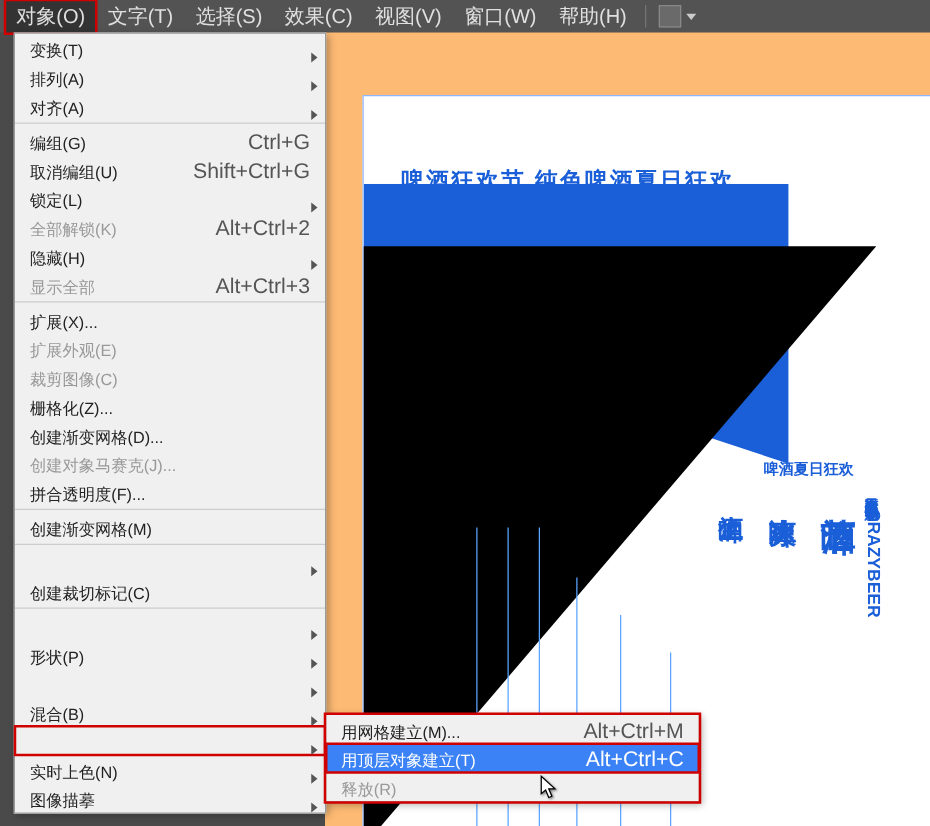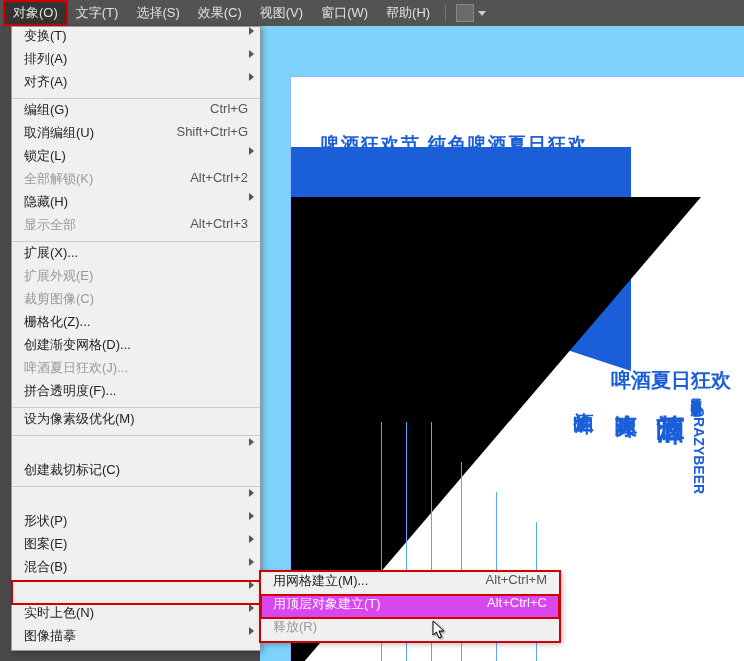--- a/index.html
+++ b/index.html
@@ -1,46 +1,46 @@
 <!DOCTYPE html>
 <html><head>
 <meta charset="utf-8">
 <style>
 *{margin:0;padding:0;box-sizing:border-box;font-family:"Microsoft YaHei",sans-serif}
 body{background:#4a4a4a;width:744px;height:661px;overflow:hidden;position:relative}
-.menubar{height:26px;background:#535353;display:flex;align-items:center;padding:0 4px;color:#e0e0e0;font-size:13px}
+.menubar{height:26px;background:#535353;display:flex;align-items:center;padding:0 4px;color:#e0e0e0;font-size:16px}
 .m-item{padding:3px 9px;cursor:pointer}
 .m-item.hl{background:#333;outline:2px solid #d00000;outline-offset:-1px}
 .divider{width:1px;height:18px;background:#737373;margin:0 6px}
 .icon-boxes{width:18px;height:18px;background:#6a6a6a;border:1px solid #888;margin-left:4px}
-.canvas{position:absolute;left:260px;top:26px;right:0;bottom:0;background:#7dd3fc;overflow:hidden}
+.canvas{position:absolute;left:260px;top:26px;right:0;bottom:0;background:#fdba74;overflow:hidden}
 .artboard{position:absolute;left:30px;top:50px;width:650px;height:600px;background:#fff;border:1px solid #8bb8ff}
 .tri{position:absolute;left:0;top:120px;width:0;height:0;border-left:410px solid #000;border-top:0;border-bottom:480px solid transparent}
 .tri2{position:absolute;left:0;top:70px;width:340px;height:280px;background:#1a5fd8;clip-path:polygon(0 0,100% 0,100% 80%,0 40%)}
 .txt-block{position:absolute;color:#1a5fd8;font-weight:bold;font-family:Impact,sans-serif}
 .t1{left:30px;top:55px;font-size:18px;letter-spacing:2px}
 .t2{left:30px;top:90px;font-size:36px}
 .t3{left:280px;top:320px;font-size:20px;writing-mode:vertical-rl}
 .t4{left:320px;top:320px;font-size:22px;writing-mode:vertical-rl}
 .t5{left:360px;top:315px;font-size:28px;writing-mode:vertical-rl;font-weight:900}
 .t6{left:400px;top:330px;font-size:14px;writing-mode:vertical-rl}
 .t7{left:170px;top:92px;font-size:14px}
 .guides{position:absolute;left:90px;top:345px}
 .guide{position:absolute;width:1px;background:#5aa5ff;height:270px}
 .g1{left:0}.g2{left:25px}.g3{left:50px}.g4{left:80px;height:230px;top:40px}.g5{left:115px;height:200px;top:70px}.g6{left:155px;height:170px;top:100px}
 .ctx{position:absolute;left:11px;top:26px;width:250px;background:#f0f0f0;border:1px solid #999;box-shadow:2px 2px 6px rgba(0,0,0,.3);font-size:13px;color:#222}
-.mi{display:flex;align-items:flex-start;height:23px;padding:0 12px;cursor:pointer;position:relative}
+.mi{display:flex;align-items:flex-end;height:23px;padding:0 12px;cursor:pointer;position:relative}
 .mi.dis{color:#999}
 .mi.hl{outline:2px solid #d00000;outline-offset:-1px}
 .mi .lbl{flex:1}
-.mi .sc{color:#555;font-size:13px}
+.mi .sc{color:#555;font-size:17px}
 .mi .arr{position:absolute;right:6px;width:0;height:0;border-left:5px solid #555;border-top:4px solid transparent;border-bottom:4px solid transparent}
 .sep{height:1px;background:#ccc;margin:2px 0}
 .sub{position:absolute;left:260px;top:571px;width:300px;background:#f0f0f0;border:1px solid #999;box-shadow:2px 2px 6px rgba(0,0,0,.3);font-size:13px;color:#222;outline:2px solid #d00000;outline-offset:-1px}
-.sub .mi.act{background:#d946ef;color:#fff;outline:2px solid #d00000;outline-offset:-1px}
+.sub .mi.act{background:#3b82f6;color:#fff;outline:2px solid #d00000;outline-offset:-1px}
 .sub .mi.act .sc{color:#fff}
 .cursor{position:absolute;left:432px;top:620px;width:14px;height:20px;z-index:99}
 .cursor svg{filter:drop-shadow(1px 1px 1px rgba(0,0,0,.5))}
 </style>
 </head>
 <body>
 
 <div class="menubar">
   <div class="m-item hl">对象(O)</div>
   <div class="m-item">文字(T)</div>
@@ -67,21 +67,21 @@
         <div class="guide g2"></div>
         <div class="guide g3"></div>
       <div class="guide g4"></div>
         <div class="guide g5"></div>
         <div class="guide g6"></div>
     </div>
     <div class="txt-block t3">生啤酒</div>
     <div class="txt-block t4">冰爽啤</div>
     <div class="txt-block t5">啤酒节</div>
     <div class="txt-block t6">CRAZYBEER</div>
-    <div class="txt-block" style="left:320px;top:290px;font-size:20px">啤酒夏日狂欢</div>
+    <div class="txt-block" style="left:320px;top:290px;font-size:12px">啤酒夏日狂欢</div>
     <div class="txt-block" style="left:398px;top:313px;font-size:11px;writing-mode:vertical-rl;line-height:1.3">冰爽夏日 疯狂啤酒 邀您畅饮</div>
   </div>
 </div>
 
 <div class="ctx" id="ctx">
     <div class="mi">
       <span class="lbl">变换(T)</span>
       <span class="arr"></span>
     </div>
     <div class="mi">
@@ -127,46 +127,45 @@
     <div class="mi dis">
       <span class="lbl">裁剪图像(C)</span>
     </div>
     <div class="mi">
       <span class="lbl">栅格化(Z)...</span>
     </div>
     <div class="mi">
       <span class="lbl">创建渐变网格(D)...</span>
     </div>
     <div class="mi dis">
-      <span class="lbl">啤酒夏日狂欢(J)...</span>
+      <span class="lbl">创建对象马赛克(J)...</span>
     </div>
     <div class="mi">
       <span class="lbl">拼合透明度(F)...</span>
     </div>
     <div class="sep"></div>
     <div class="mi">
-      <span class="lbl">设为像素级优化(M)</span>
+      <span class="lbl">创建渐变网格(M)</span>
     </div>
     <div class="sep"></div>
     <div class="mi">
       <span class="arr"></span>
     </div>
     <div class="mi">
       <span class="lbl">创建裁切标记(C)</span>
     </div>
     <div class="sep"></div>
     <div class="mi">
       <span class="arr"></span>
     </div>
     <div class="mi">
       <span class="lbl">形状(P)</span>
       <span class="arr"></span>
     </div>
     <div class="mi">
-      <span class="lbl">图案(E)</span>
       <span class="arr"></span>
     </div>
     <div class="mi">
       <span class="lbl">混合(B)</span>
       <span class="arr"></span>
     </div>
     <div class="mi hl">
       <span class="arr"></span>
     </div>
     <div class="mi">

